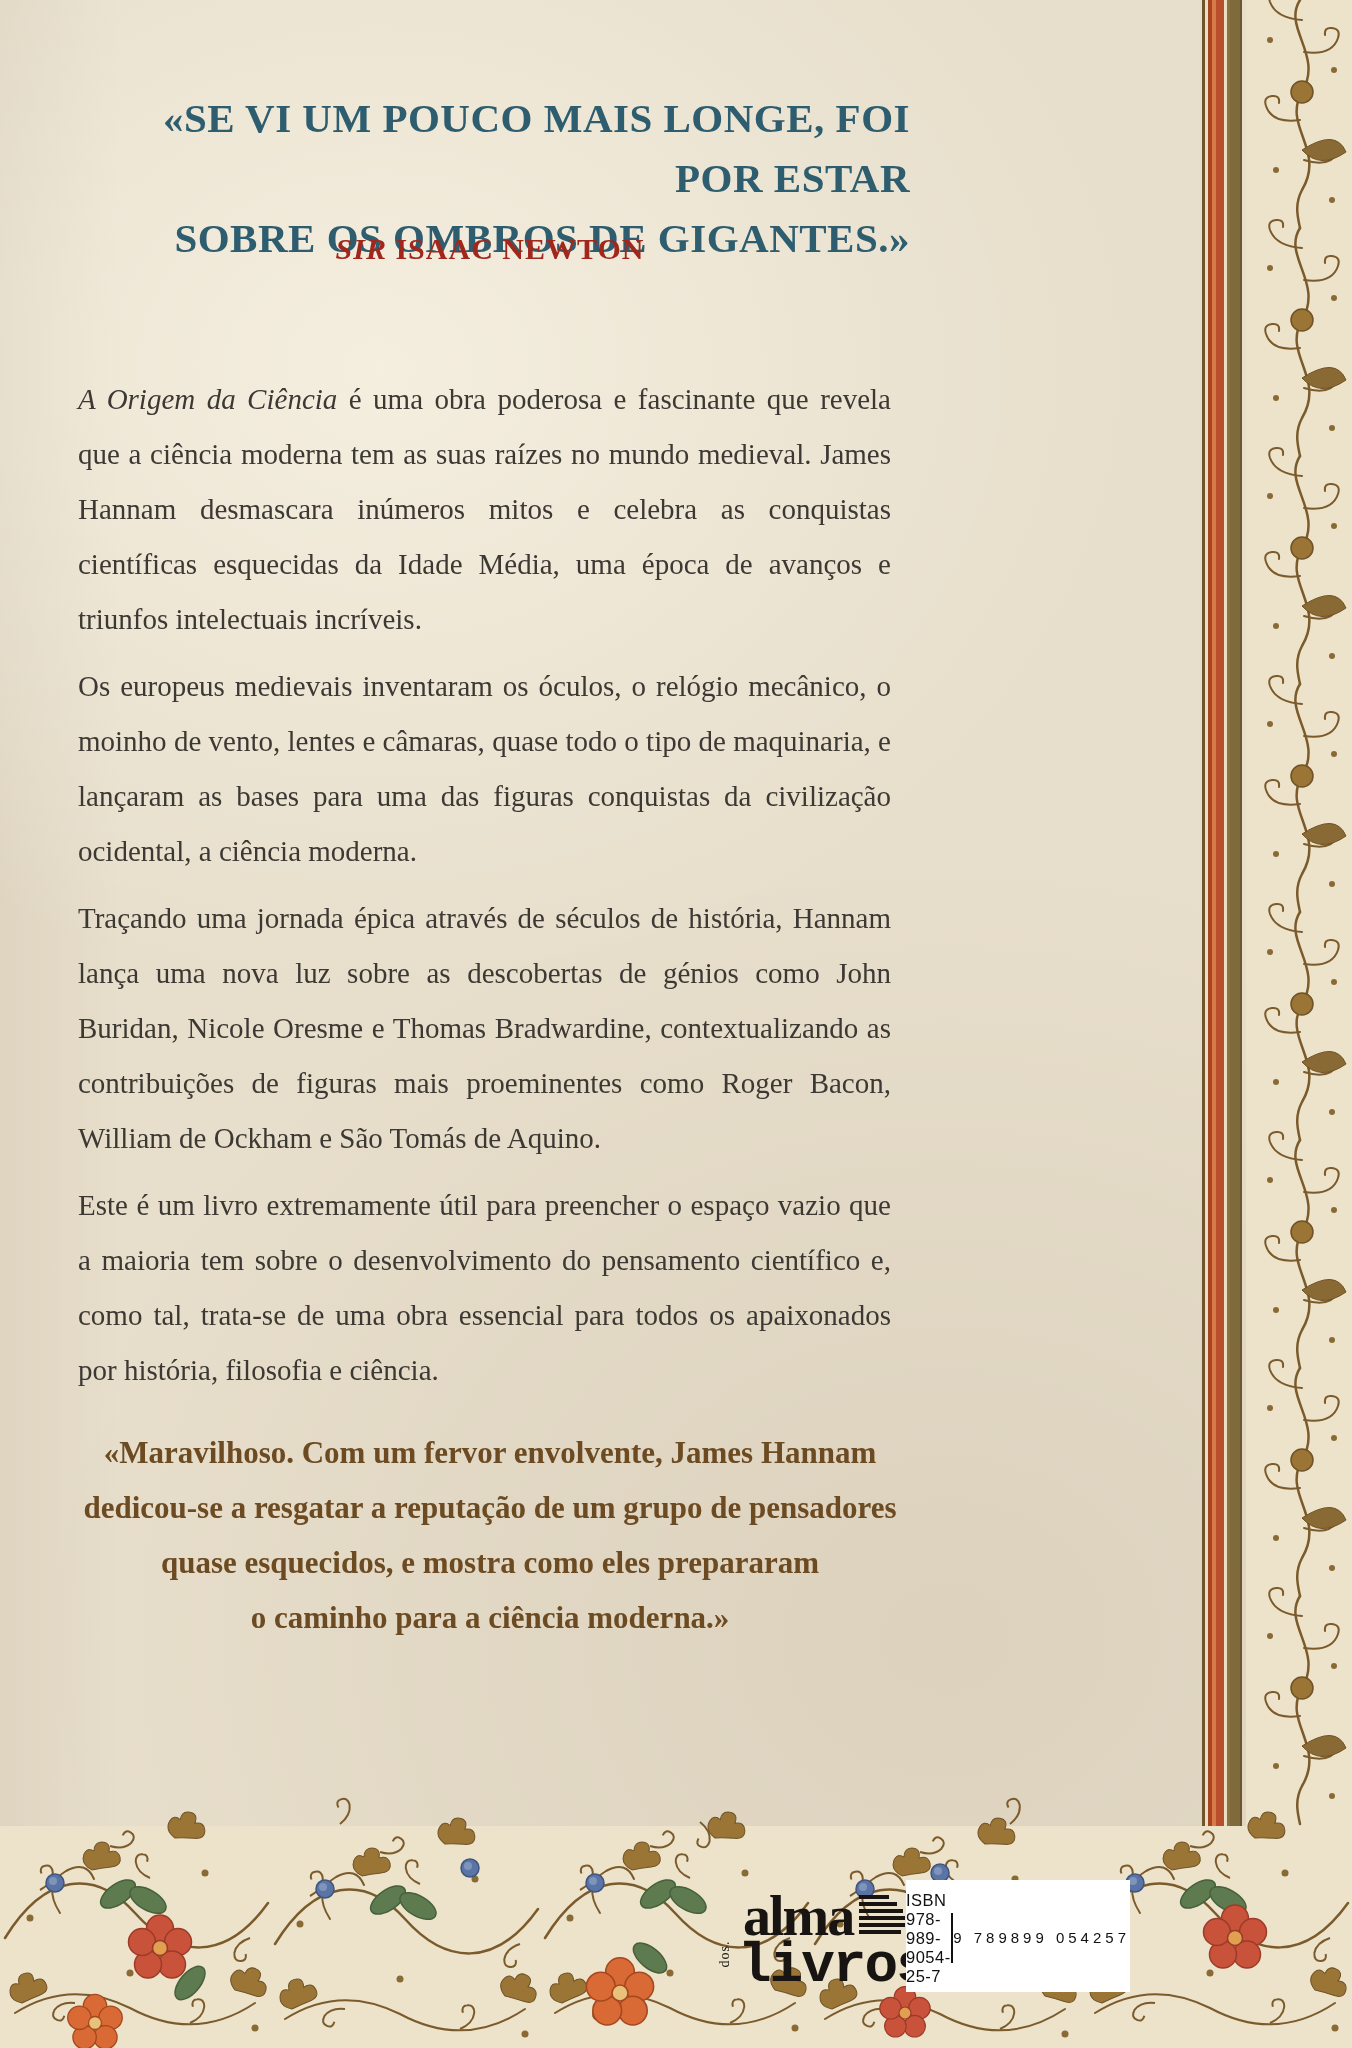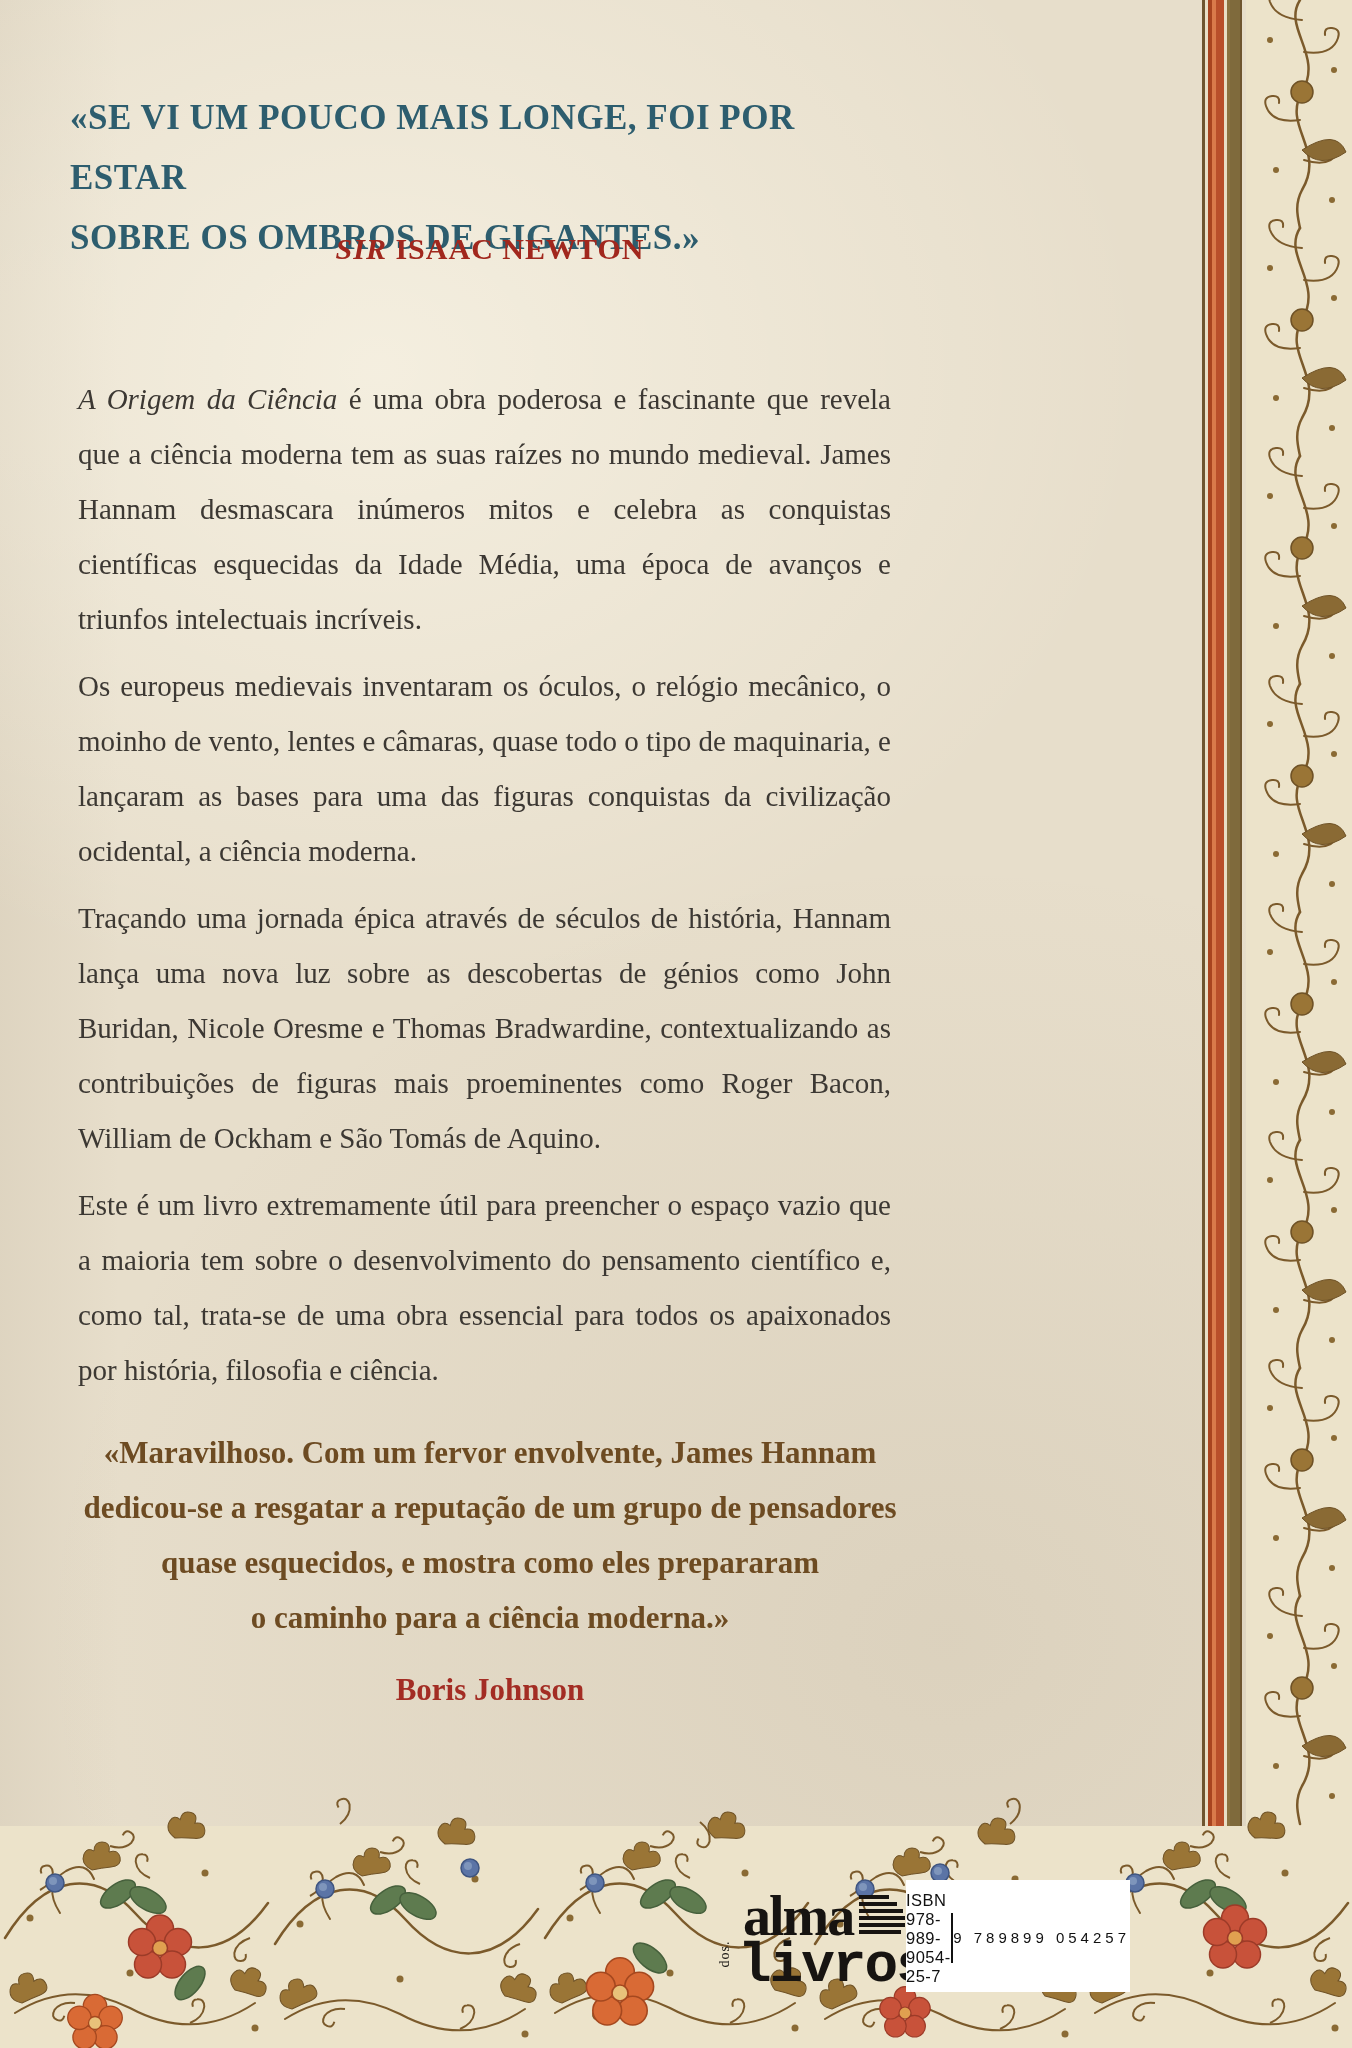--- a/index.html
+++ b/index.html
@@ -28,22 +28,22 @@
   }
   .vine-panel{position:absolute;top:0;left:44px;width:106px;height:1826px;background:#ece3ca;}
   .stem{stroke:#7b5a2b;stroke-width:2.5;fill:none;stroke-linecap:round;}
   .stem2{stroke:#7b5a2b;stroke-width:2;fill:none;stroke-linecap:round;}
   .dot{fill:#8a6a34;stroke:none;}
   
   .bottom-band{position:absolute;left:0;top:1798px;width:1352px;height:250px;}
   
   .newton-quote{
     position:absolute;left:70px;top:88px;width:840px;
-    text-align:left;color:#2d5d6e;font-weight:bold;
-    font-size:35px;line-height:60px;letter-spacing:.5px;
+    text-align:right;color:#2d5d6e;font-weight:bold;
+    font-size:41px;line-height:60px;letter-spacing:.5px;
   }
   .newton-attribution{
     position:absolute;left:70px;top:232px;width:840px;
     text-align:center;color:#a1271d;font-weight:bold;
     font-size:30px;letter-spacing:1px;
   }
   .newton-attribution em{font-style:italic;margin-top:36px;}
   .body-text{
     position:absolute;left:78px;top:372px;width:828px;
     color:#3c3833;font-size:29px;line-height:55px;
@@ -209,21 +209,20 @@
     <p><em></em><span>Traçando uma jornada épica através de séculos de história, Hannam lança uma nova luz sobre as descobertas de génios como John Buridan, Nicole Oresme e Thomas Bradwardine, contextualizando as contribuições de figuras mais proeminentes como Roger Bacon, William de Ockham e São Tomás de Aquino.</span></p>
     <p><em></em><span>Este é um livro extremamente útil para preencher o espaço vazio que a maioria tem sobre o desenvolvimento do pensamento científico e, como tal, trata-se de uma obra essencial para todos os apaixonados por história, filosofia e ciência.</span></p>
   </div>
 
   <div class="praise-quote">
     <div>«Maravilhoso. Com um fervor envolvente, James Hannam</div>
     <div>dedicou-se a resgatar a reputação de um grupo de pensadores</div>
     <div>quase esquecidos, e mostra como eles prepararam</div>
     <div>o caminho para a ciência moderna.»</div>
   </div>
-  <div class="praise-attribution">Boris Johnson</div>
 
   <div class="logo">
     <div class="logo-row">
       <div class="logo-alma">alma</div>
       <div class="logo-bars">
         <span style="width:30px"></span>
           <span style="width:38px"></span>
           <span style="width:44px"></span>
         <span style="width:46px"></span>
           <span style="width:46px"></span>

